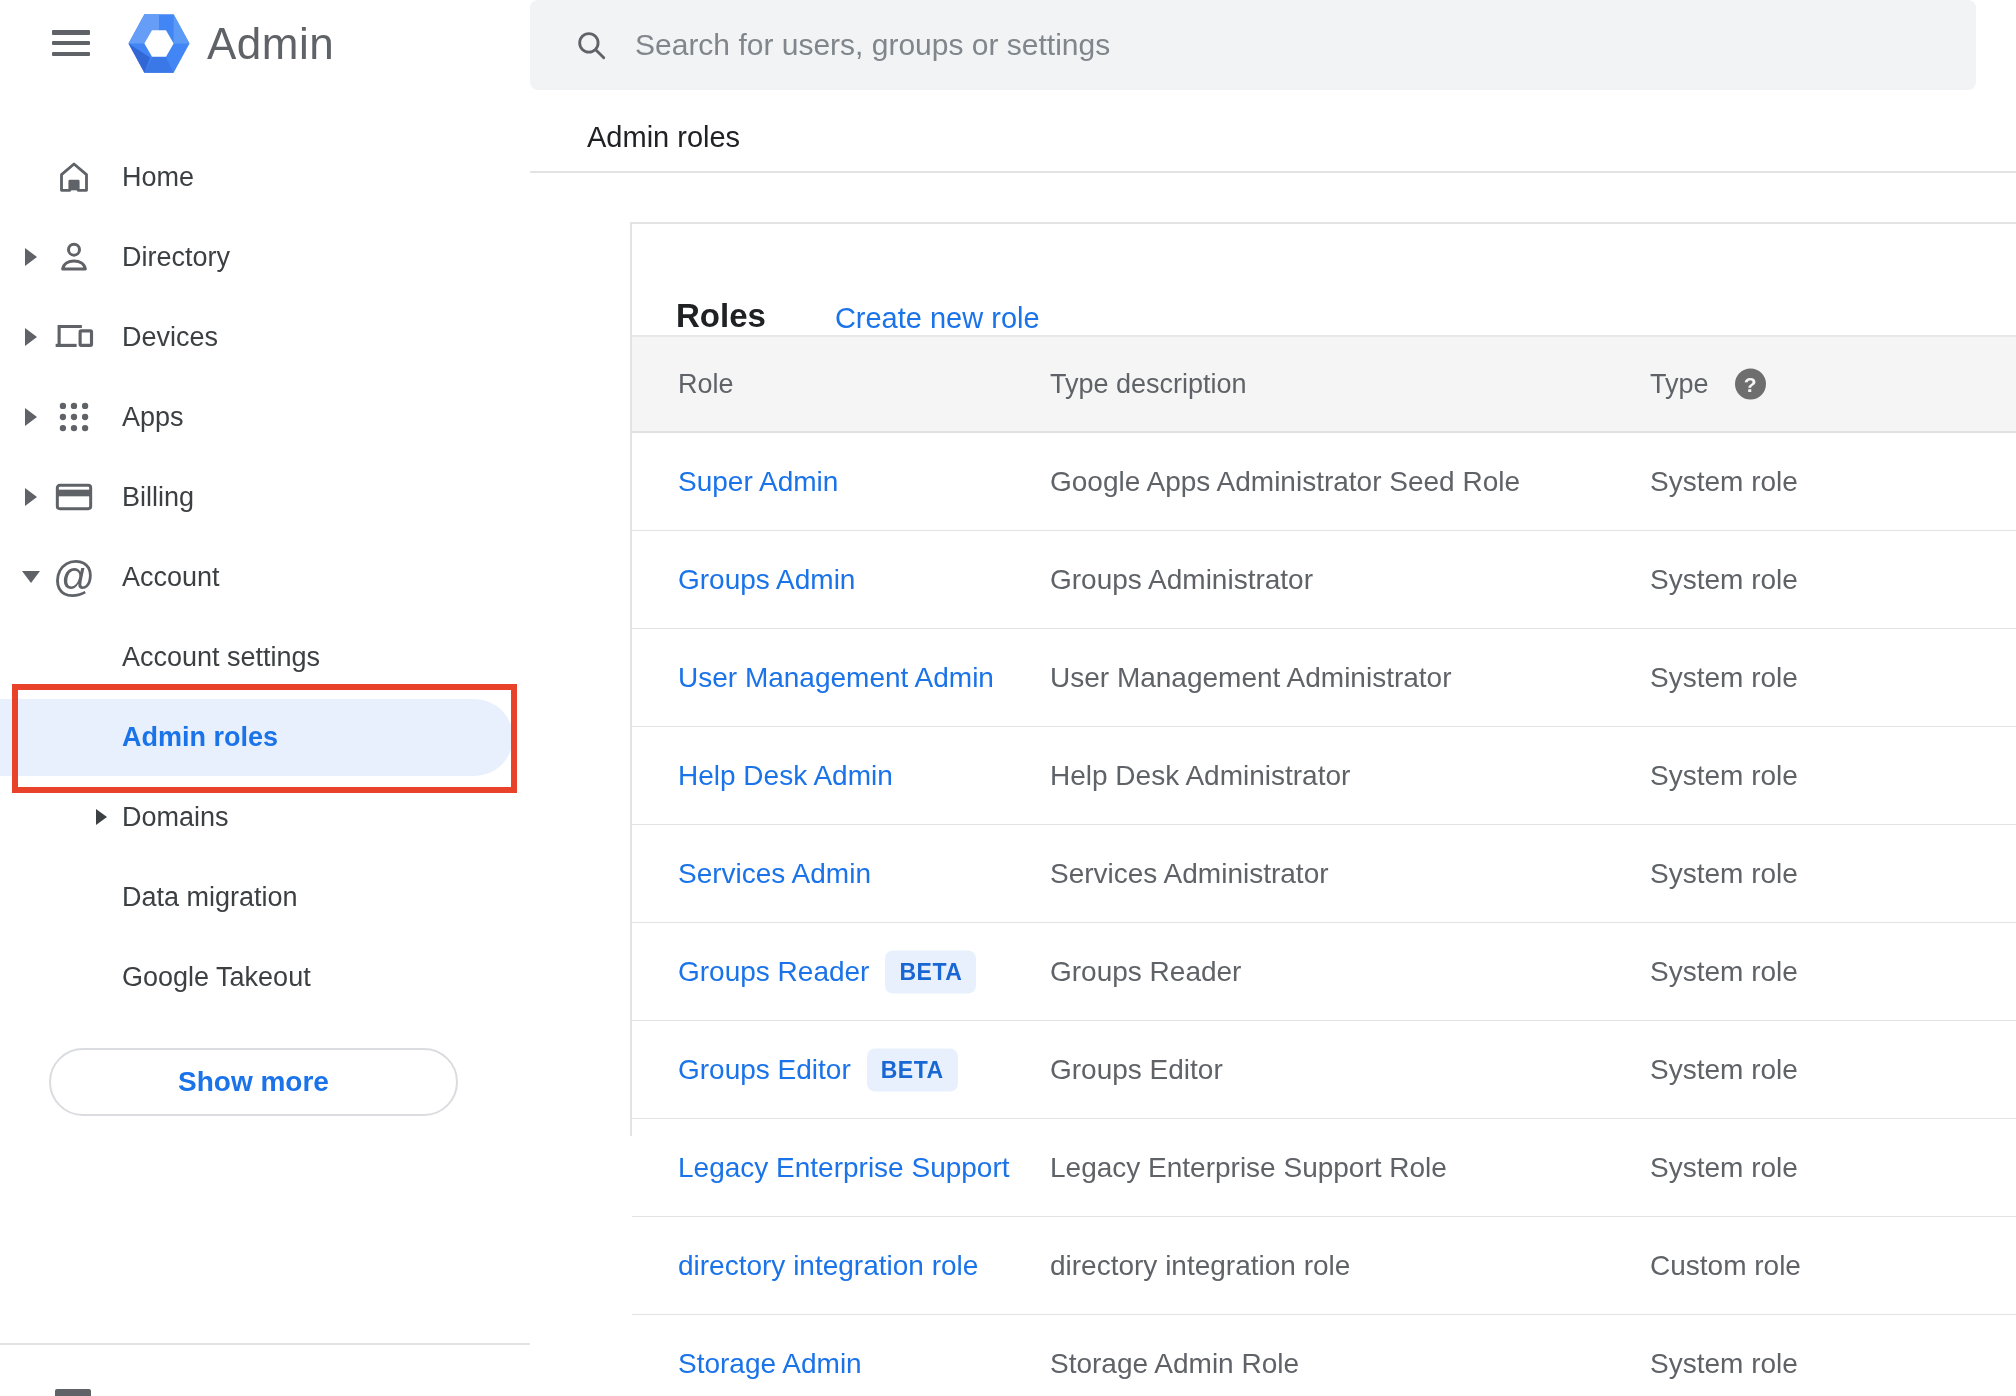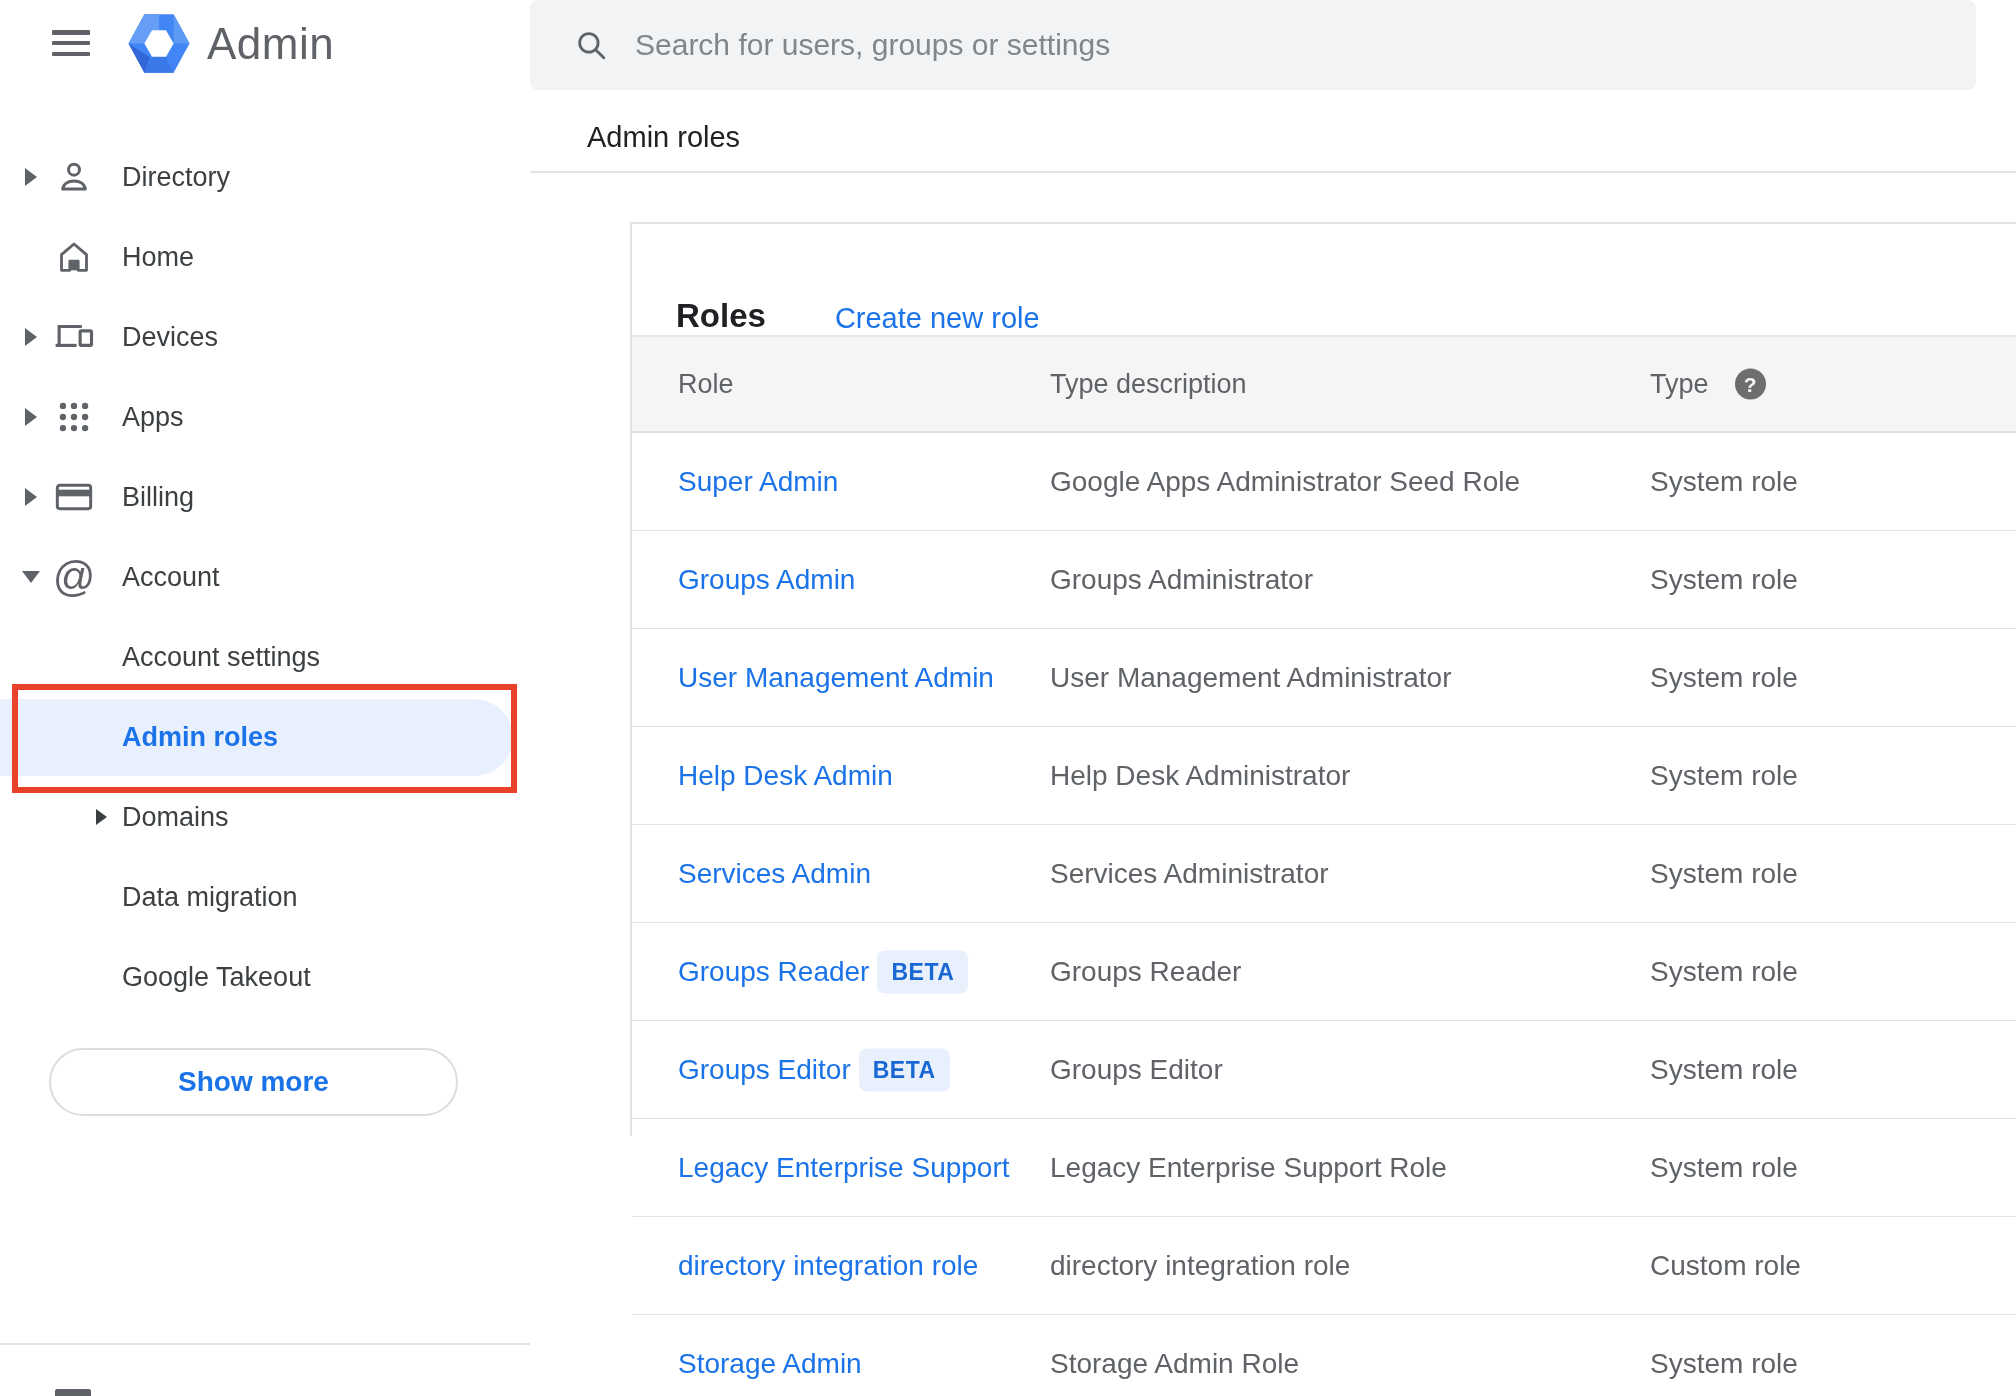--- a/index.html
+++ b/index.html
@@ -71,21 +71,21 @@
   .help-icon { margin-left: 26px; width: 31px; height: 31px; border-radius: 50%;
     background: #6e6e6e; color: #f5f5f5; font-size: 21px; font-weight: bold;
     display: flex; align-items: center; justify-content: center; cursor: pointer; }
 
   .trow { position: relative; height: 98px; border-bottom: 1.5px solid #e3e3e3; background: #fff; }
   .cell { position: absolute; top: 50%; transform: translateY(-50%); font-size: 28px; white-space: nowrap; }
   .cell-role { left: 46px; display: flex; align-items: center; }
   .cell-desc { left: 418px; color: #5f6368; }
   .cell-type { left: 1018px; color: #5f6368; }
   .role-link { color: #1a73e8; text-decoration: none; cursor: pointer; }
-  .beta-badge { margin-left: 8px; background: #e8f0fe; color: #1967d2; font-size: 23px;
+  .beta-badge { margin-left: 16px; background: #e8f0fe; color: #1967d2; font-size: 23px;
     font-weight: bold; letter-spacing: 0.5px; padding: 8px 14px; border-radius: 8px; }
 </style>
 </head>
 <body>
 
 <div class="page">
 
   <div class="hamburger" title="Main menu">
     <span></span>
       <span></span>
@@ -113,38 +113,38 @@
     </span>
     <input type="text" placeholder="Search for users, groups or settings" style="">
   </div>
 
   <div class="breadcrumb">Admin roles</div>
   <div class="breadcrumb-divider"></div>
 
   <nav class="sidebar">
 
     <div class="nav-row">
+      <span class="nav-icon">
+        <svg viewBox="0 0 24 24" width="40" height="40">
+          <path d="M12 4.2 4.5 10.6V20h5v-5.5h5V20h5v-9.4z" fill="none" stroke="#5f6368" stroke-width="1.7" stroke-linejoin="round"></path>
+          <rect x="10" y="14.8" width="4" height="5.2" fill="#5f6368"></rect>
+        </svg>
+      </span>
+      <span class="nav-label">Home</span>
+    </div>
+
+    <div class="nav-row">
       <span class="tri-right"></span>
       <span class="nav-icon">
         <svg viewBox="0 0 24 24" width="40" height="40" fill="none" stroke="#5f6368" stroke-width="1.8">
           <circle cx="12" cy="7.6" r="3.3"></circle>
           <path d="M5.2 19.2c.5-3.2 3.4-4.8 6.8-4.8s6.3 1.6 6.8 4.8z" stroke-linejoin="round"></path>
         </svg>
       </span>
       <span class="nav-label">Directory</span>
-    </div>
-
-    <div class="nav-row">
-      <span class="nav-icon">
-        <svg viewBox="0 0 24 24" width="40" height="40">
-          <path d="M12 4.2 4.5 10.6V20h5v-5.5h5V20h5v-9.4z" fill="none" stroke="#5f6368" stroke-width="1.7" stroke-linejoin="round"></path>
-          <rect x="10" y="14.8" width="4" height="5.2" fill="#5f6368"></rect>
-        </svg>
-      </span>
-      <span class="nav-label">Home</span>
     </div>
 
     <div class="nav-row">
       <span class="tri-right"></span>
       <span class="nav-icon">
         <svg viewBox="0 0 24 24" width="42" height="42" fill="none" stroke="#5f6368" stroke-width="1.8">
           <path d="M3.5 16V6h13"></path>
           <path d="M1.5 16.8h12"></path>
           <rect x="15.5" y="8.5" width="6.5" height="8.3" rx="0.6"></rect>
         </svg>

